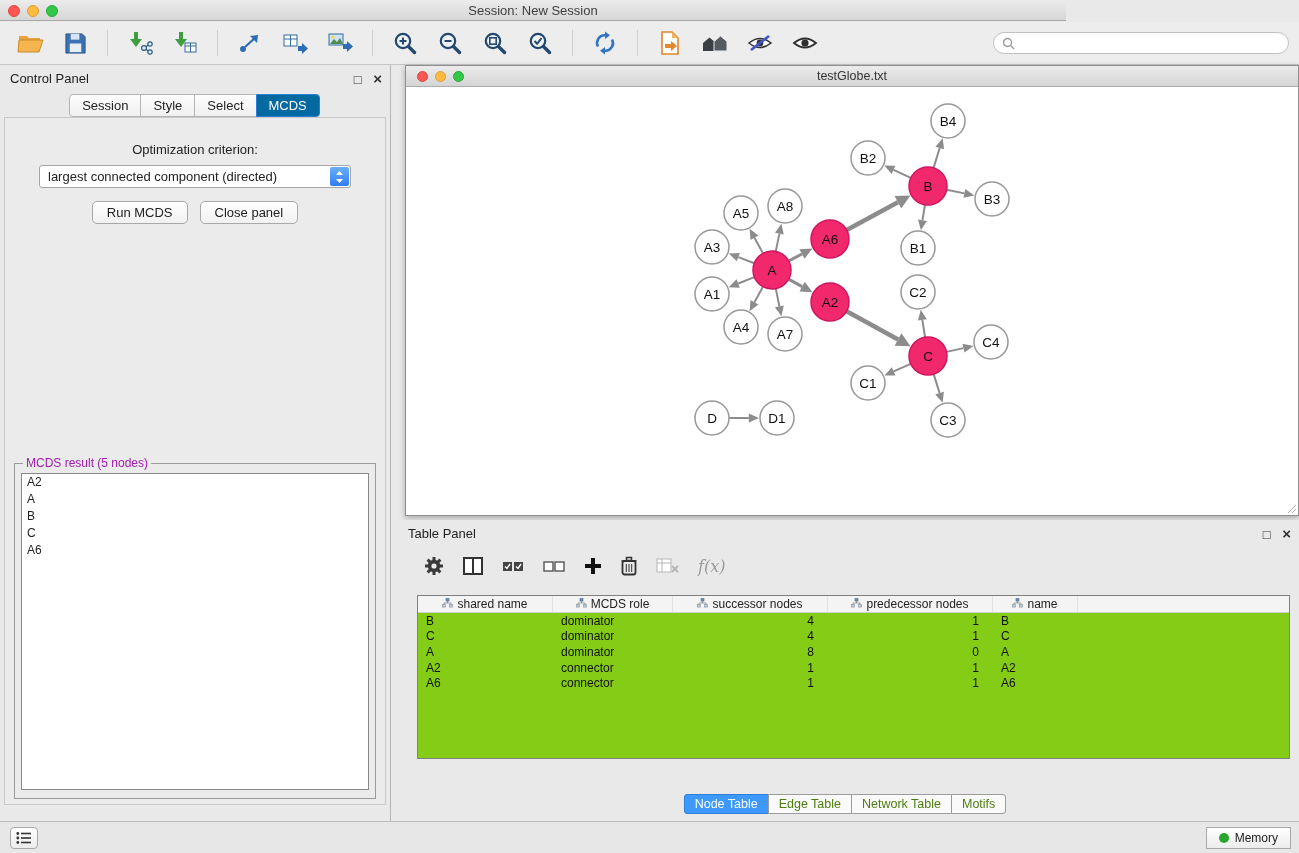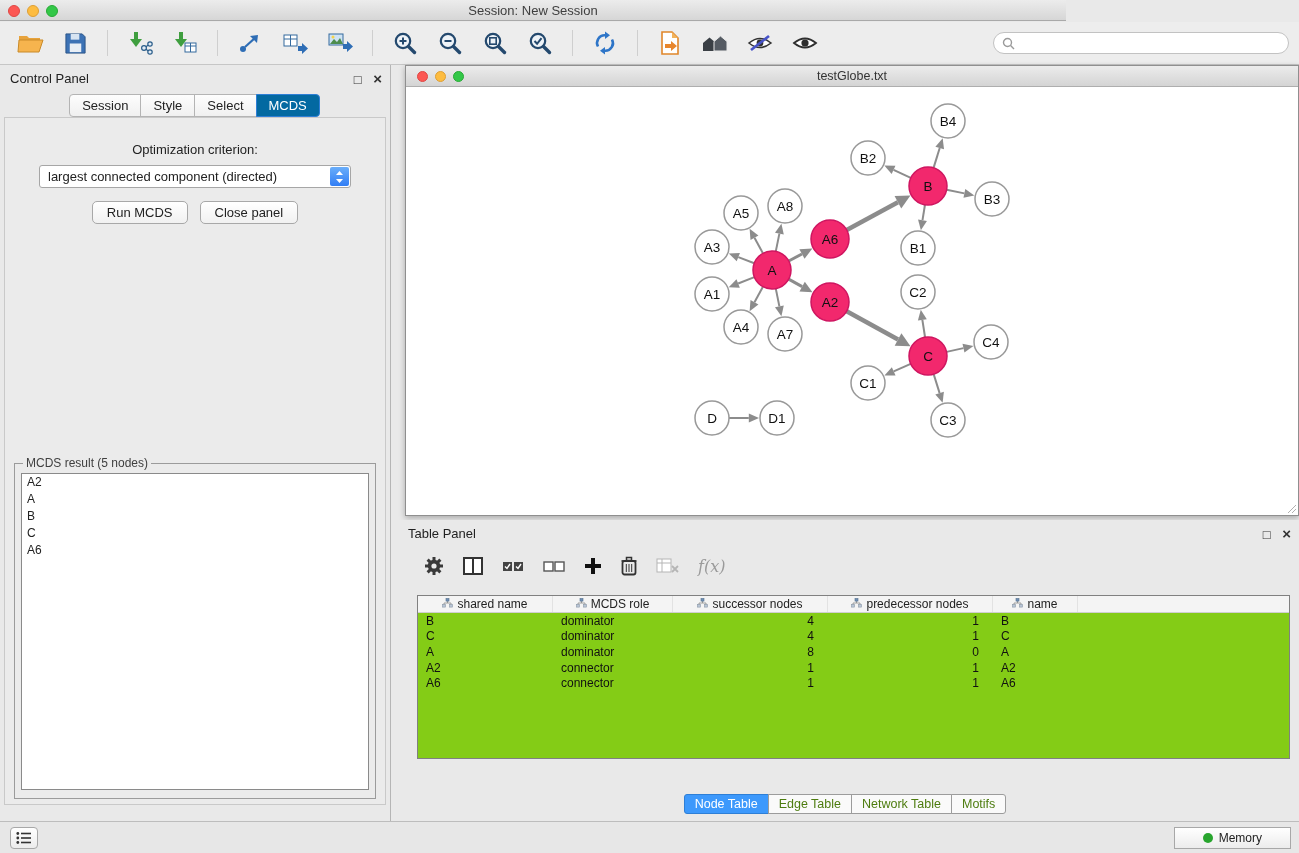--- a/index.html
+++ b/index.html
@@ -77,21 +77,21 @@
   .btn-row { display:flex; justify-content:center; gap:12px; margin-top:13px; }
   .mac-btn {
     font-family:"Liberation Sans", sans-serif;
     padding:3px 14px; font-size:13px; background:linear-gradient(#ffffff,#f1f1f1);
     border:1px solid #a8a8a8; border-radius:5px; cursor:pointer; color:#222;
   }
   .result-box {
     position:absolute; left:9px; right:9px; top:338px; height:343px;
     border:1px solid #9b9b9b; padding:3px 6px 8px; background:transparent;
   }
-  .result-box legend { font-size:12px; padding:0 3px; margin-left:2px; color:#404040; }
+  .result-box legend { font-size:12px; padding:0 3px; margin-left:2px; color:#a21caf; }
   .result-list {
     width:100%; height:100%; background:#fff; border:1px solid #8a8a8a;
     font-size:12px; overflow:hidden;
   }
   .result-item { padding:1px 5px; line-height:15px; cursor:default; }
 
   
   .net-window {
     position:absolute; left:405px; top:65px; width:894px; height:451px;
     background:#fff; border:1px solid #8f8f8f; box-shadow:0 2px 6px rgba(0,0,0,.28);
@@ -141,21 +141,21 @@
   .status-bar {
     position:absolute; left:0; bottom:0; width:1299px; height:32px;
     background:#e7e7e7; border-top:1px solid #bdbdbd;
   }
   .sb-left {
     position:absolute; left:10px; top:5px; width:28px; height:22px;
     background:linear-gradient(#fff,#ececec); border:1px solid #a8a8a8; border-radius:4px;
     display:flex; align-items:center; justify-content:center; cursor:pointer;
   }
   .sb-memory {
-    position:absolute; right:8px; top:5px; height:22px; padding:0 28px;
+    position:absolute; right:8px; top:5px; height:22px; padding:0 12px;
     background:linear-gradient(#fff,#ececec); border:1px solid #a8a8a8; border-radius:0;
     display:flex; align-items:center; gap:6px; font-size:12px; cursor:pointer;
     font-family:"Liberation Sans", sans-serif; color:#222;
   }
   .sb-memory .dot { width:10px; height:10px; border-radius:50%; background:#28a52e; }
 </style>
 </head>
 <body>
 
 <div class="titlebar">

